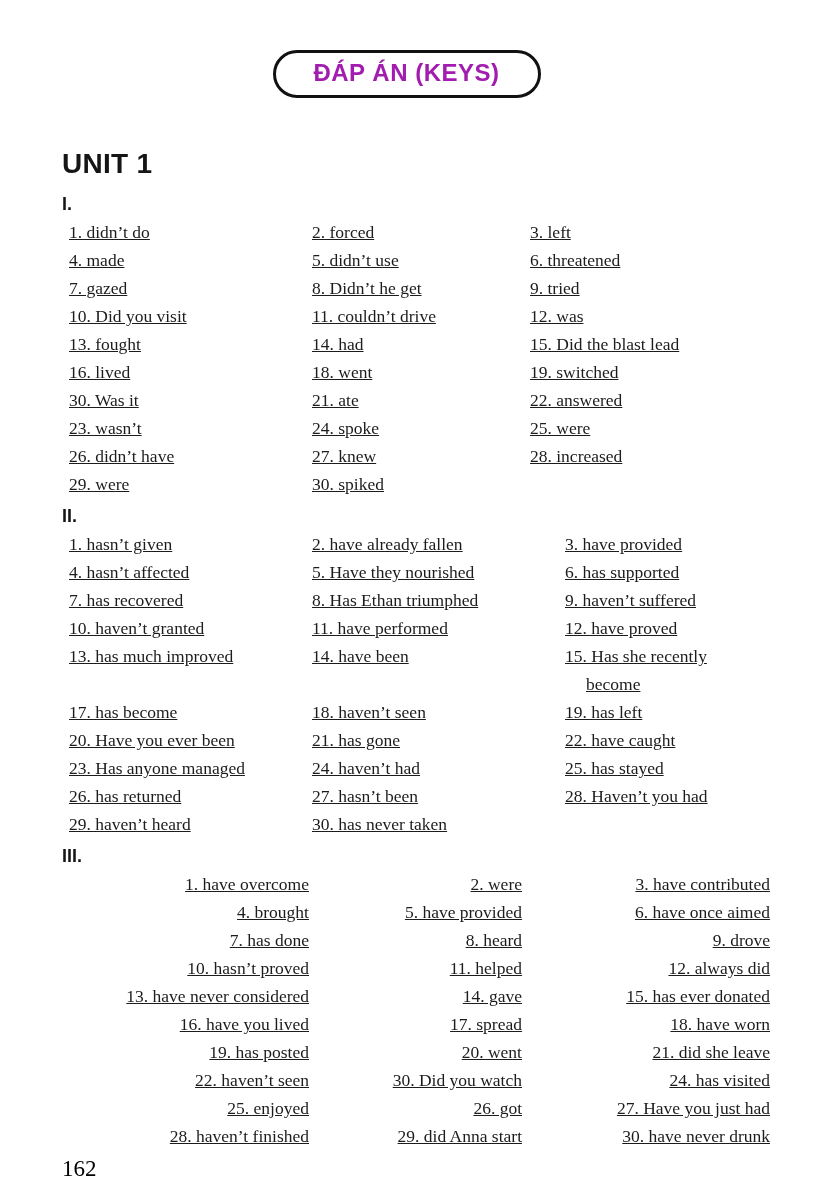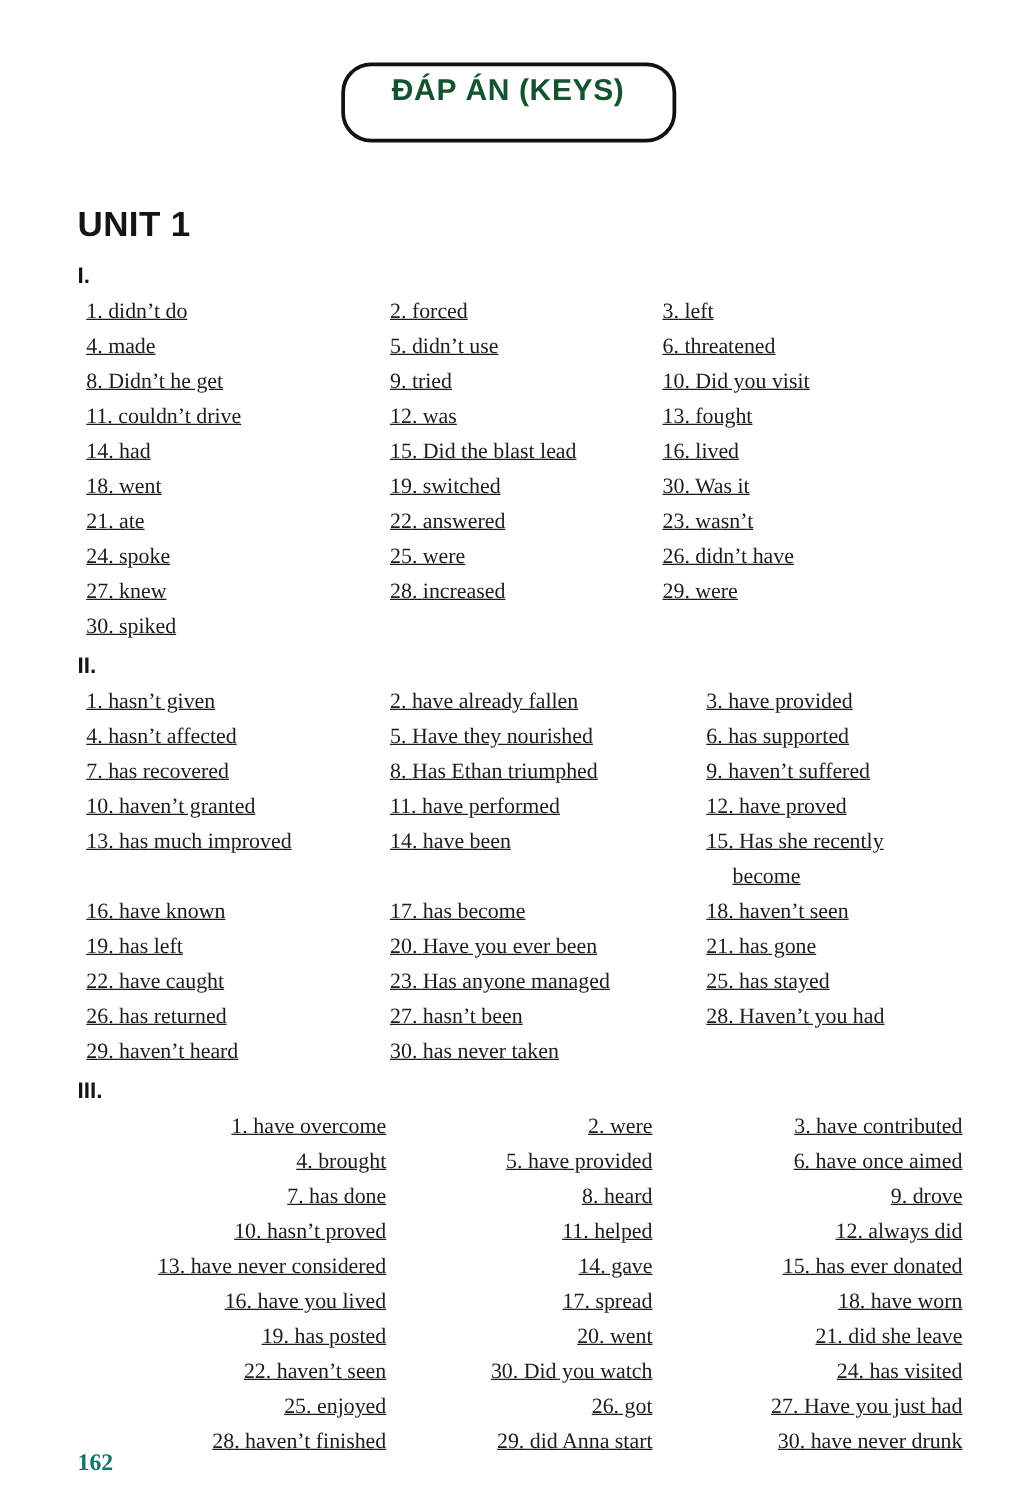--- a/index.html
+++ b/index.html
@@ -17,26 +17,26 @@
     inset: 0;
     padding-top: 50px;
   }
   .header-box {
     display: block;
     width: 268px;
     margin: 0 auto;
     border: 3px solid #111;
     border-radius: 24px;
     text-align: center;
-    padding: 6px 0 24px 0;
+    padding: 6px 0 8px 0;
     font-family: "Liberation Sans", sans-serif;
     font-weight: bold;
     font-size: 24px;
     letter-spacing: 0.5px;
-    color: #14532d;
+    color: #a21caf;
   }
   .unit-title {
     margin: 50px 0 14px 62px;
     font-family: "Liberation Sans", sans-serif;
     font-weight: bold;
     font-size: 28px;
     letter-spacing: 0.3px;
     color: #151515;
   }
   .section { margin-bottom: 8px; }
@@ -63,23 +63,23 @@
     padding-left: 1.2em;
     text-indent: -1.2em;
     white-space: normal;
     color: #1c1c1c;
   }
   .page-number {
     position: absolute;
     left: 62px;
     bottom: 18px;
     font-family: "Liberation Serif", serif;
-    font-weight: bold;
-    font-size: 19px;
-    color: #0f766e;
+    font-weight: normal;
+    font-size: 23px;
+    color: #000000;
   }
 </style>
 </head>
 <body>
 
 <div class="page">
 
   <div class="header-box">
     <span>ĐÁP ÁN (KEYS)</span>
   </div>
@@ -89,20 +89,21 @@
   <div id="sections-root">
       <div class="section sec-0">
         <div class="section-label">I.</div>
         <div class="answers-grid">
           <div class="answer">1. didn’t do</div>
           <div class="answer">2. forced</div>
           <div class="answer">3. left</div>
           <div class="answer">4. made</div>
           <div class="answer">5. didn’t use</div>
           <div class="answer">6. threatened</div>
+          <div class="answer">7. gazed</div>
           <div class="answer">8. Didn’t he get</div>
           <div class="answer">9. tried</div>
           <div class="answer">10. Did you visit</div>
           <div class="answer">11. couldn’t drive</div>
           <div class="answer">12. was</div>
           <div class="answer">13. fought</div>
           <div class="answer">14. had</div>
           <div class="answer">15. Did the blast lead</div>
           <div class="answer">16. lived</div>
           <div class="answer">18. went</div>
@@ -131,28 +132,28 @@
           <div class="answer">6. has supported</div>
           <div class="answer">7. has recovered</div>
           <div class="answer">8. Has Ethan triumphed</div>
           <div class="answer">9. haven’t suffered</div>
           <div class="answer">10. haven’t granted</div>
           <div class="answer">11. have performed</div>
           <div class="answer">12. have proved</div>
           <div class="answer">13. has much improved</div>
           <div class="answer">14. have been</div>
           <div class="answer">15. Has she recently become</div>
-          <div class="answer">16. have known</div>
           <div class="answer">17. has become</div>
           <div class="answer">18. haven’t seen</div>
           <div class="answer">19. has left</div>
           <div class="answer">20. Have you ever been</div>
           <div class="answer">21. has gone</div>
           <div class="answer">22. have caught</div>
           <div class="answer">23. Has anyone managed</div>
+          <div class="answer">24. haven’t had</div>
           <div class="answer">25. has stayed</div>
           <div class="answer">26. has returned</div>
           <div class="answer">27. hasn’t been</div>
           <div class="answer">28. Haven’t you had</div>
           <div class="answer">29. haven’t heard</div>
           <div class="answer">30. has never taken</div>
         </div>
       </div>
       <div class="section sec-2">
         <div class="section-label">III.</div>

